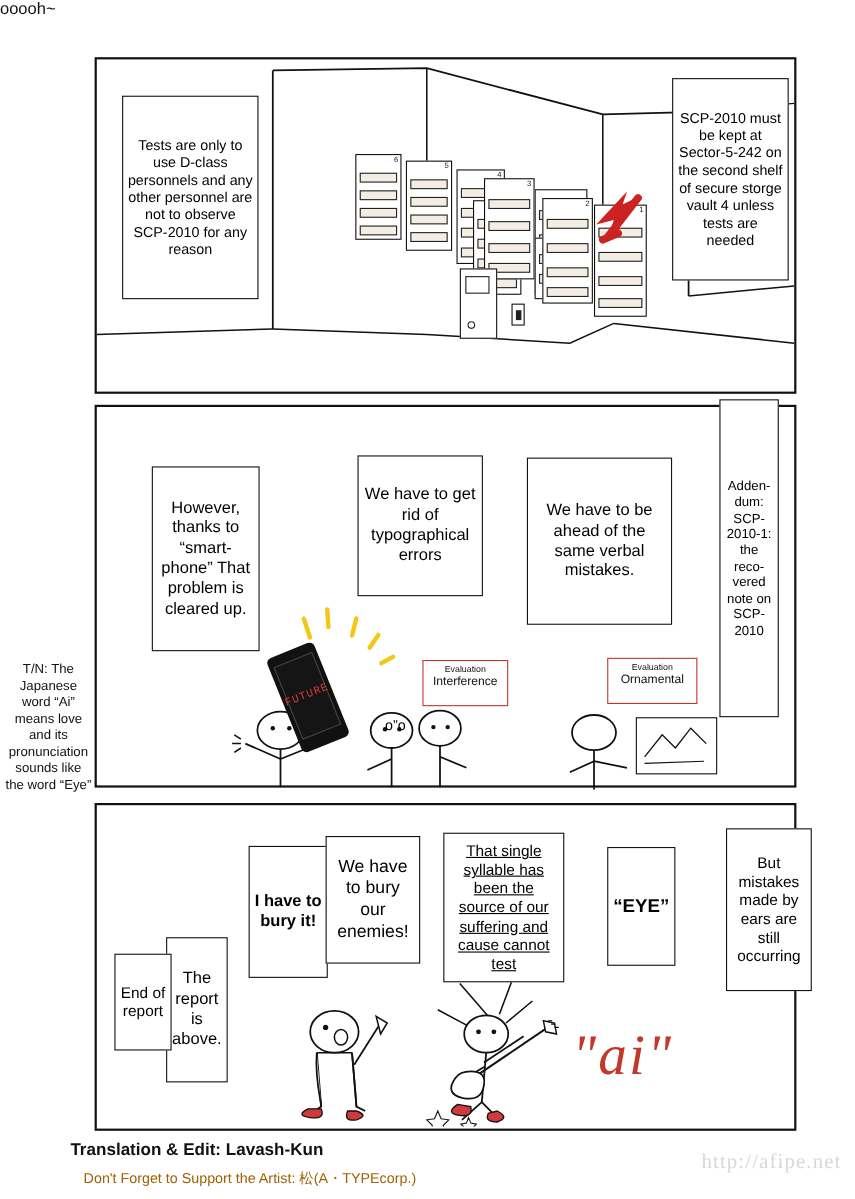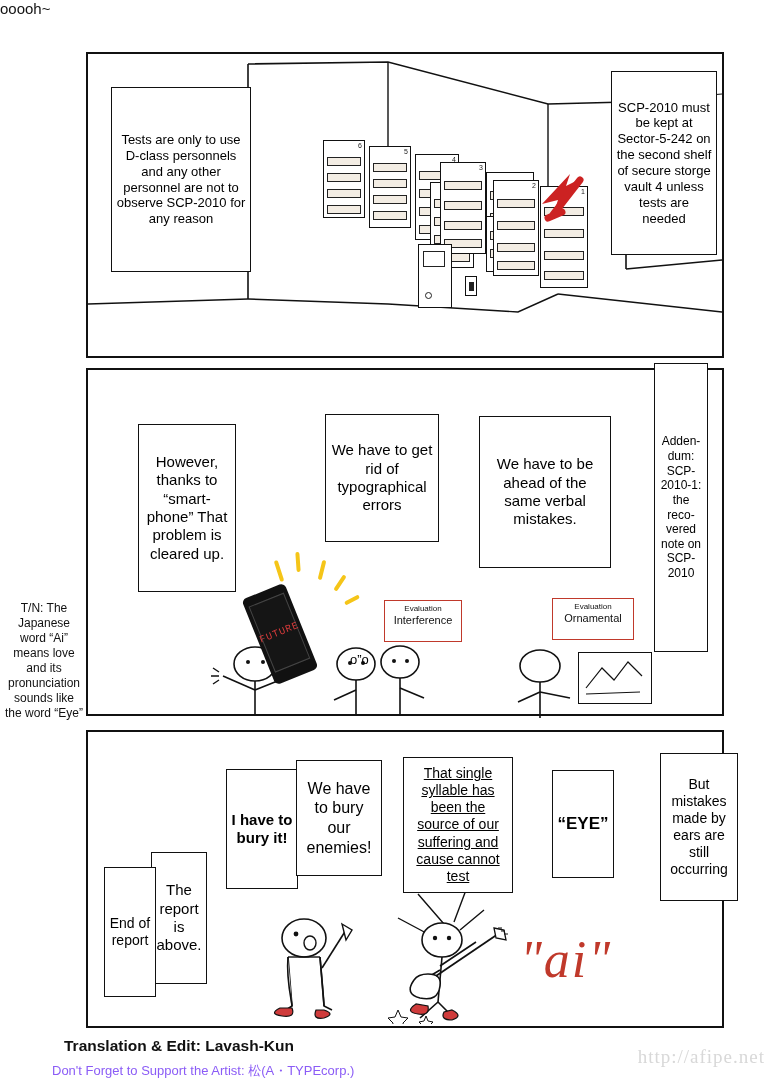--- a/index.html
+++ b/index.html
@@ -114,24 +114,24 @@
   #credit-1 {
     position: absolute;
     left: 64px;
     top: 1037px;
     font-size: 15.5px;
     font-weight: bold;
     color: #111;
   }
   #credit-2 {
     position: absolute;
-    left: 52px;
+    left: 76px;
     top: 1062px;
     font-size: 13px;
-    color: #8b5cf6;
+    color: #a16207;
   }
   #watermark {
     position: absolute;
     right: 12px;
     top: 1046px;
     font-family: "Liberation Serif", serif;
     font-size: 19px;
     color: #d8d8d8;
     letter-spacing: 1px;
   }
@@ -258,21 +258,21 @@
       <div class="door" style="left:330px;top:190px;width:34px;height:64px;">
         <div style="position:absolute;left:4px;top:6px;width:22px;height:16px;border:1px solid #222;box-sizing:border-box;"></div>
         <div style="position:absolute;left:6px;bottom:8px;width:5px;height:5px;border:1px solid #222;border-radius:50%;"></div>
       </div>
 
       <div class="door" style="left:377px;top:222px;width:12px;height:20px;">
         <div style="position:absolute;left:3px;top:5px;width:5px;height:9px;background:#222;"></div>
       </div>
     </div>
 
-    <div class="bubble" style="left:23px;top:33px;width:140px;height:185px;font-size:13px;">
+    <div class="bubble" style="left:23px;top:33px;width:124px;height:185px;font-size:13px;">
       <span>Tests are only to use D-class personnels and any other personnel are not to observe SCP-2010 for any reason</span>
     </div>
   </div>
 
   
   <div class="bubble" style="left:611px;top:71px;width:106px;height:184px;font-size:13px;">
     <span>SCP-2010 must be kept at Sector-5-242 on the second shelf of secure storge vault 4 unless tests are needed</span>
   </div>
 
   
@@ -400,21 +400,21 @@
     </div>
     <div class="bubble" style="left:315px;top:25px;width:110px;height:136px;font-size:14px;text-decoration:underline;">
       <span>That single syllable has been the source of our suffering and cause cannot test</span>
     </div>
     <div class="bubble eye-bubble" style="left:464px;top:38px;width:62px;height:108px;">
       <span>“EYE”</span>
     </div>
   </div>
 
   
-  <div class="bubble" style="left:104px;top:867px;width:52px;height:130px;font-size:14px;">
+  <div class="bubble" style="left:104px;top:867px;width:52px;height:88px;font-size:14px;">
     <span>End of report</span>
   </div>
 
   
   <div class="bubble" style="left:660px;top:753px;width:78px;height:148px;font-size:14px;">
     <span>But mistakes made by ears are still occurring</span>
   </div>
 
   <span id="ooooh">ooooh~</span>
   <span class="hand" id="ai-word">"ai"</span>

